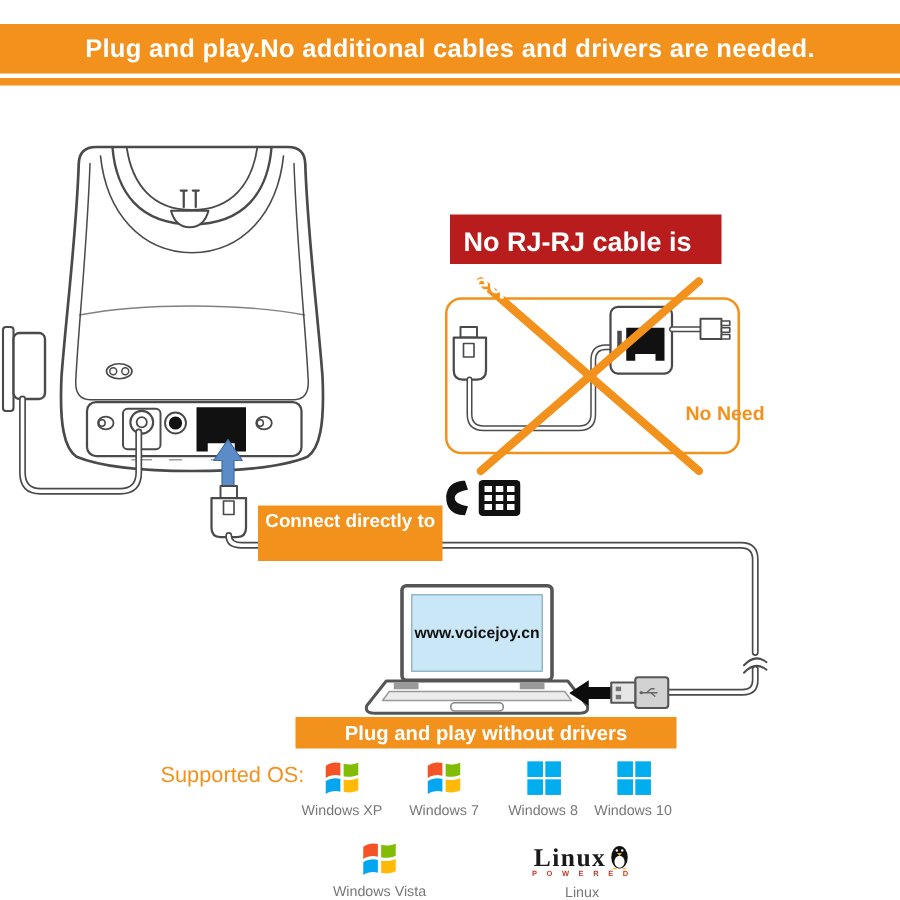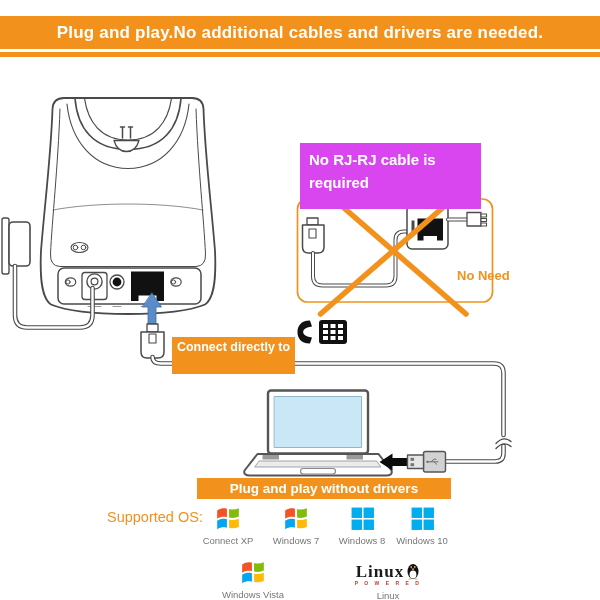--- a/index.html
+++ b/index.html
@@ -2,22 +2,22 @@
 <html><head>
 <meta charset="utf-8">
 <style>
   html,body{margin:0;padding:0;background:#fff;}
   #stage{position:relative;width:600px;height:600px;background:#fff;overflow:hidden;
          font-family:"Liberation Sans",sans-serif;margin-top:16px;}
   .abs{position:absolute;}
   .banner{background:#F2921D;color:#fff;font-weight:700;text-align:center;}
   #top-banner{left:0;top:0;width:600px;height:33px;line-height:33px;font-size:17px;letter-spacing:.2px;}
   #top-strip{left:0;top:36px;width:600px;height:5px;background:#F2921D;}
-  #info-box{left:300px;top:127px;width:181px;height:66px;background:#d946ef;color:#fff;
-            font-weight:700;font-size:15px;line-height:1.55;padding:5px 0 0 9px;box-sizing:border-box;}
+  #info-box{left:300px;top:127px;width:181px;height:33px;background:#b91c1c;color:#fff;
+            font-weight:700;font-size:18px;line-height:1.55;padding:5px 0 0 9px;box-sizing:border-box;}
   #no-need{left:436px;top:252px;width:60px;color:#F2921D;font-weight:700;font-size:13px;padding-left:21px;}
   #connect-box{left:172px;top:321px;width:123px;height:37px;line-height:21px;font-size:12.5px;}
   #screen-text{left:274px;top:380px;width:88px;height:52px;display:flex;align-items:center;
                justify-content:center;font-weight:700;font-size:10.5px;color:#101010;}
   #bottom-banner{left:197px;top:462px;width:254px;height:21px;line-height:21px;font-size:13.5px;}
   #supported-os{left:107px;top:493px;color:#F2921D;font-weight:400;font-size:14.5px;}
   .os-item{position:absolute;display:flex;flex-direction:column;align-items:center;}
   .os-item .logo{height:27px;display:flex;align-items:flex-end;justify-content:center;}
   .os-label{margin-top:4px;font-size:9.5px;color:#777;white-space:nowrap;}
   .linux-row{display:flex;align-items:flex-start;}
@@ -154,35 +154,36 @@
         <rect x="19" y="4" width="5" height="4"></rect>
       <rect x="4" y="10" width="5" height="4"></rect>
         <rect x="11.5" y="10" width="5" height="4"></rect>
         <rect x="19" y="10" width="5" height="4"></rect>
       <rect x="4" y="16" width="5" height="4"></rect>
         <rect x="11.5" y="16" width="5" height="4"></rect>
         <rect x="19" y="16" width="5" height="4"></rect>
     </g>
   </svg>
 
+  <div id="screen-text" class="abs">www.voicejoy.cn</div>
 
   <div id="bottom-banner" class="abs banner">Plug and play without drivers installation.</div>
 
   <div id="supported-os" class="abs">Supported OS:</div>
 
   <div class="os-item" style="left:197px;top:488px;width:62px">
     <div class="logo">
       <svg viewBox="0 0 24 24" width="26" height="26">
         <path d="M2 5 C5 3 8 2.6 11 3.4 L11 11.2 C8 10.4 5 10.8 2 12.6 Z" fill="#F35325"></path>
         <path d="M13 3.8 C16 4.6 19 4.4 22 3 L22 10.6 C19 12 16 12.2 13 11.5 Z" fill="#81BC06"></path>
         <path d="M2 14.6 C5 12.8 8 12.4 11 13.2 L11 21 C8 20.2 5 20.6 2 22.4 Z" fill="#05A6F0"></path>
         <path d="M13 13.5 C16 14.2 19 14 22 12.6 L22 20.2 C19 21.6 16 21.8 13 21 Z" fill="#FFBA08"></path>
       </svg>
     </div>
-    <div class="os-label">Connect XP</div>
+    <div class="os-label">Windows XP</div>
   </div>
   <div class="os-item" style="left:265px;top:488px;width:62px">
     <div class="logo">
       <svg viewBox="0 0 24 24" width="26" height="26">
         <path d="M2 5 C5 3 8 2.6 11 3.4 L11 11.2 C8 10.4 5 10.8 2 12.6 Z" fill="#F35325"></path>
         <path d="M13 3.8 C16 4.6 19 4.4 22 3 L22 10.6 C19 12 16 12.2 13 11.5 Z" fill="#81BC06"></path>
         <path d="M2 14.6 C5 12.8 8 12.4 11 13.2 L11 21 C8 20.2 5 20.6 2 22.4 Z" fill="#05A6F0"></path>
         <path d="M13 13.5 C16 14.2 19 14 22 12.6 L22 20.2 C19 21.6 16 21.8 13 21 Z" fill="#FFBA08"></path>
       </svg>
     </div>

